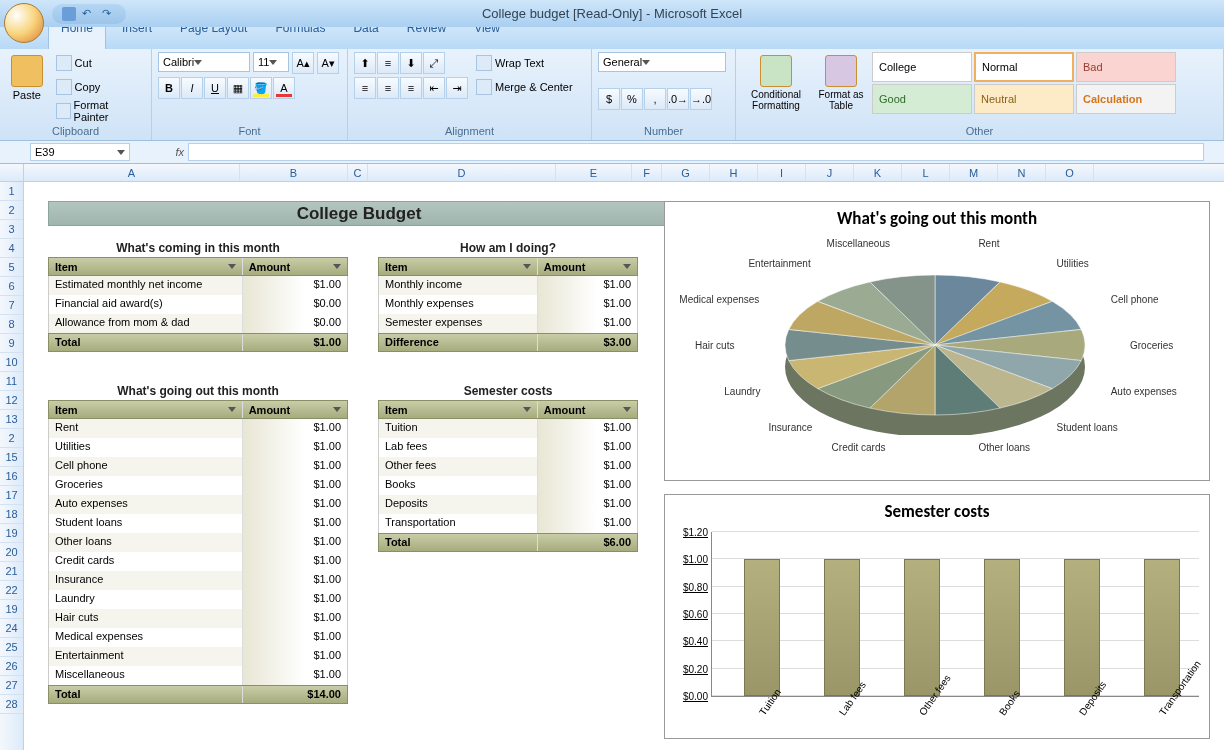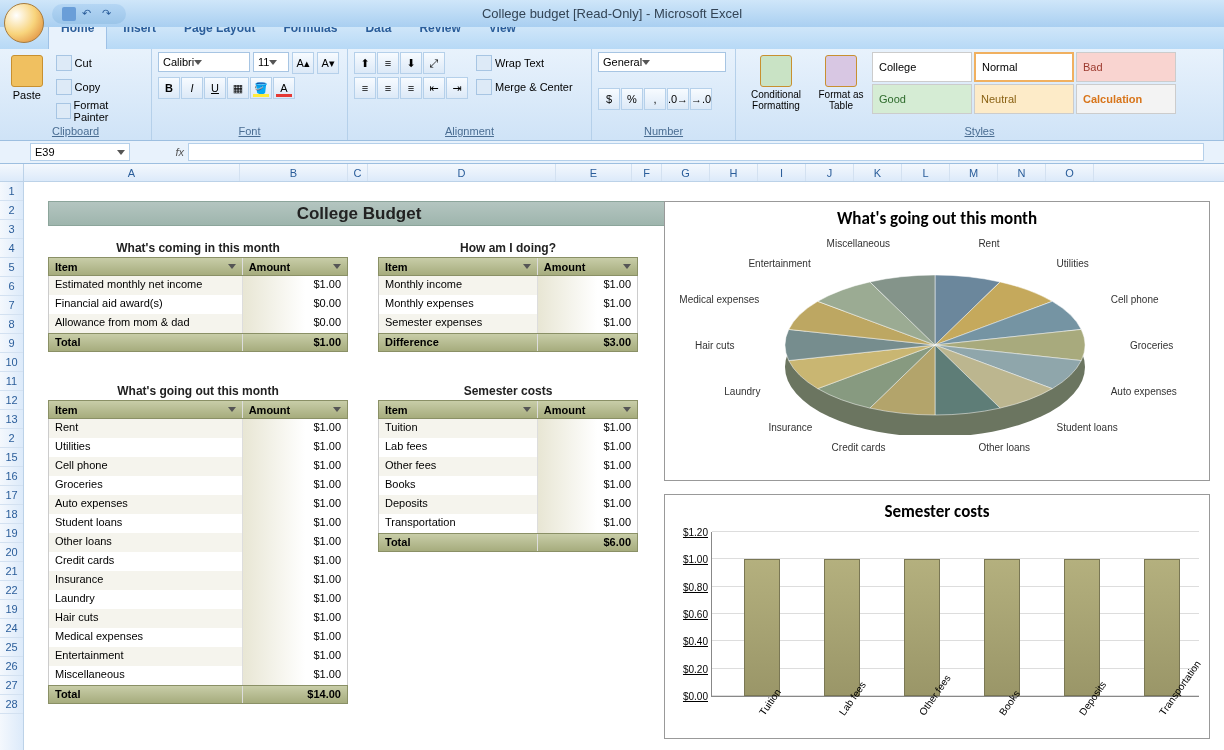--- a/index.html
+++ b/index.html
@@ -7,28 +7,28 @@
 
 
 .titlebar { height: 27px; background: linear-gradient(#cfe6f9, #a9cff1); display: flex; align-items: center; position: relative; }
 .office-btn { width: 40px; height: 40px; border-radius: 50%; background: radial-gradient(circle at 30% 30%, #fff, #f8d47c, #d97a2f); position: absolute; left: 4px; top: 3px; z-index: 10; border: 1px solid #a67b3d; }
 .qat { margin-left: 52px; display: flex; gap: 6px; align-items: center; background: linear-gradient(#b5d6f4, #9bc5e9); padding: 2px 10px; border-radius: 10px; height: 20px; }
 .qat span { width: 14px; height: 14px; display: inline-block; }
 .title { position: absolute; left: 50%; transform: translateX(-50%); color: #345; font-size: 13px; }
 
 
 .tabs { height: 22px; background: linear-gradient(#cfe6f9, #b7d9f6); display: flex; align-items: flex-end; padding-left: 48px; gap: 4px; }
-.tab { padding: 14px 12px; color: #2a5d9a; font-size: 12px; border-radius: 3px 3px 0 0; cursor: pointer; font-weight: bold; }
+.tab { padding: 14px 12px; color: #2a5d9a; font-size: 12px; border-radius: 3px 3px 0 0; cursor: pointer; }
 .tab.active { background: #e8f2fc; border: 1px solid #9ec1e6; border-bottom: none; color: #2a5d9a; }
 
 
 .ribbon { height: 92px; background: linear-gradient(#e8f2fc, #cfe3f7); border-bottom: 1px solid #9dbfe0; display: flex; }
 .group { border-right: 1px solid #b5d0ea; padding: 3px 6px 2px 6px; display: flex; flex-direction: column; justify-content: space-between; }
 .group-body { display: flex; gap: 4px; flex: 1; align-items: flex-start; }
-.group-label { text-align: center; color: #4a6d92; font-size: 11px; padding: 1px 0; text-decoration: underline; }
+.group-label { text-align: center; color: #4a6d92; font-size: 11px; padding: 1px 0; }
 .big-btn { display: flex; flex-direction: column; align-items: center; width: 44px; padding: 3px; cursor: pointer; }
 .big-btn .ico { width: 32px; height: 32px; background: #f0c060; border: 1px solid #c89030; border-radius: 3px; margin-bottom: 2px; }
 .stack { display: flex; flex-direction: column; gap: 2px; }
 .small-row { display: flex; align-items: center; gap: 3px; height: 22px; padding: 0 4px; cursor: pointer; }
 .small-row .ic { width: 16px; height: 16px; background: #ddeaf7; border: 1px solid #a7c5e3; }
 .sel { border: 1px solid #a7c5e3; background: #fff; height: 20px; padding: 0 4px; display: flex; align-items: center; font-size: 11px; }
 .btnrow { display: flex; gap: 1px; }
 .sq { width: 22px; height: 22px; border: 1px solid #b5d0ea; background: linear-gradient(#f7fbff,#dce9f7); display: flex; align-items: center; justify-content: center; cursor: pointer; font-size: 11px; }
 .styles-gallery { display: grid; grid-template-columns: repeat(3, 100px); grid-template-rows: repeat(2, 30px); gap: 2px; }
 .style-cell { border: 1px solid #ccc; display: flex; align-items: center; padding: 0 6px; font-size: 11px; }
@@ -231,21 +231,21 @@
       </div>
       <div class="styles-gallery">
         <div class="style-cell" style="background:#fff">College</div>
         <div class="style-cell" style="background:#fff;border:2px solid #f0b060">Normal</div>
         <div class="style-cell" style="background:#f9d4d0;color:#9c3a2e">Bad</div>
         <div class="style-cell" style="background:#d5ecd4;color:#2e6b2c">Good</div>
         <div class="style-cell" style="background:#fdebc8;color:#8a6214">Neutral</div>
         <div class="style-cell" style="background:#f3f3f3;color:#d8751a;font-weight:bold">Calculation</div>
       </div>
     </div>
-    <div class="group-label">Styles</div>
+    <div class="group-label">Other</div>
   </div>
 </div>
 
 <div class="fbar-area">
   <div class="fbar">
     <div class="namebox">
         <span>E39</span>
         <span class="drop"></span>
       </div>
     <div class="fx">fx</div>

